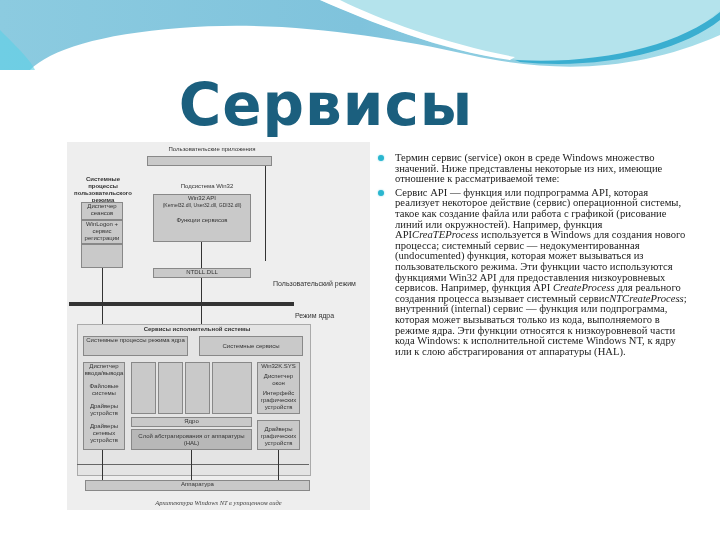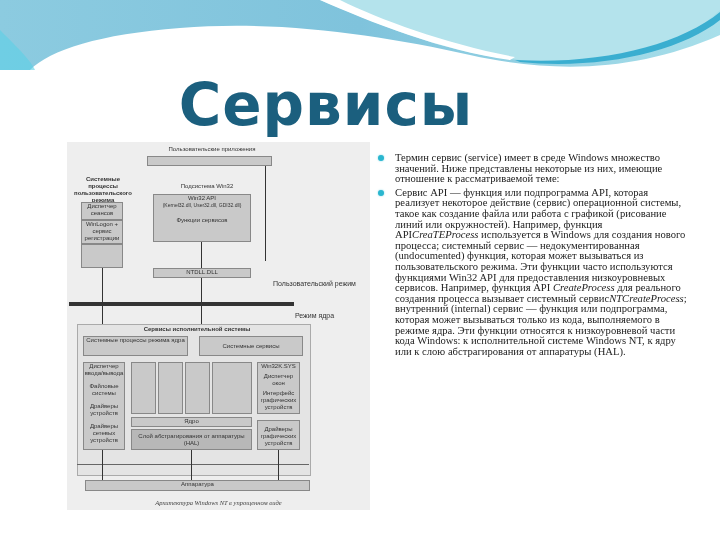--- a/index.html
+++ b/index.html
@@ -114,19 +114,19 @@
 
   <div class="box" style="left:18px;top:338px;width:225px;height:11px;">
       <span class="lbl">Аппаратура</span>
     </div>
   <div class="caption">Архитектура Windows NT в упрощенном виде</div>
 </div>
 
 <div class="text">
   <div class="bullet">
     <span class="dot"></span>
-    <span>Термин сервис (service) имеет в среде Windows множество значений. Ниже представлены некоторые из них, имеющие отношение к рассматриваемой теме:</span>
+    <span>Термин сервис (service) окон в среде Windows множество значений. Ниже представлены некоторые из них, имеющие отношение к рассматриваемой теме:</span>
   </div>
   <div class="bullet">
     <span class="dot"></span>
     <span>Сервис API — функция или подпрограмма API, которая реализует некоторое действие (сервис) операционной системы, такое как создание файла или работа с графикой (рисование линий или окружностей). Например, функция API</span><em>CreaTEProcess</em><span> используется в Windows для создания нового процесса; системный сервис — недокументированная (undocumented) функция, которая может вызываться из пользовательского режима. Эти функции часто используются функциями Win32 API для предоставления низкоуровневых сервисов. Например, функция API </span><em>CreateProcess</em><span> для реального создания процесса вызывает системный сервис</span><em>NTCreateProcess</em><span>; внутренний (internal) сервис — функция или подпрограмма, которая может вызываться только из кода, выполняемого в режиме ядра. Эти функции относятся к низкоуровневой части кода Windows: к исполнительной системе Windows NT, к ядру или к слою абстрагирования от аппаратуры (HAL).</span>
   </div>
 </div>
 
 </body></html>

